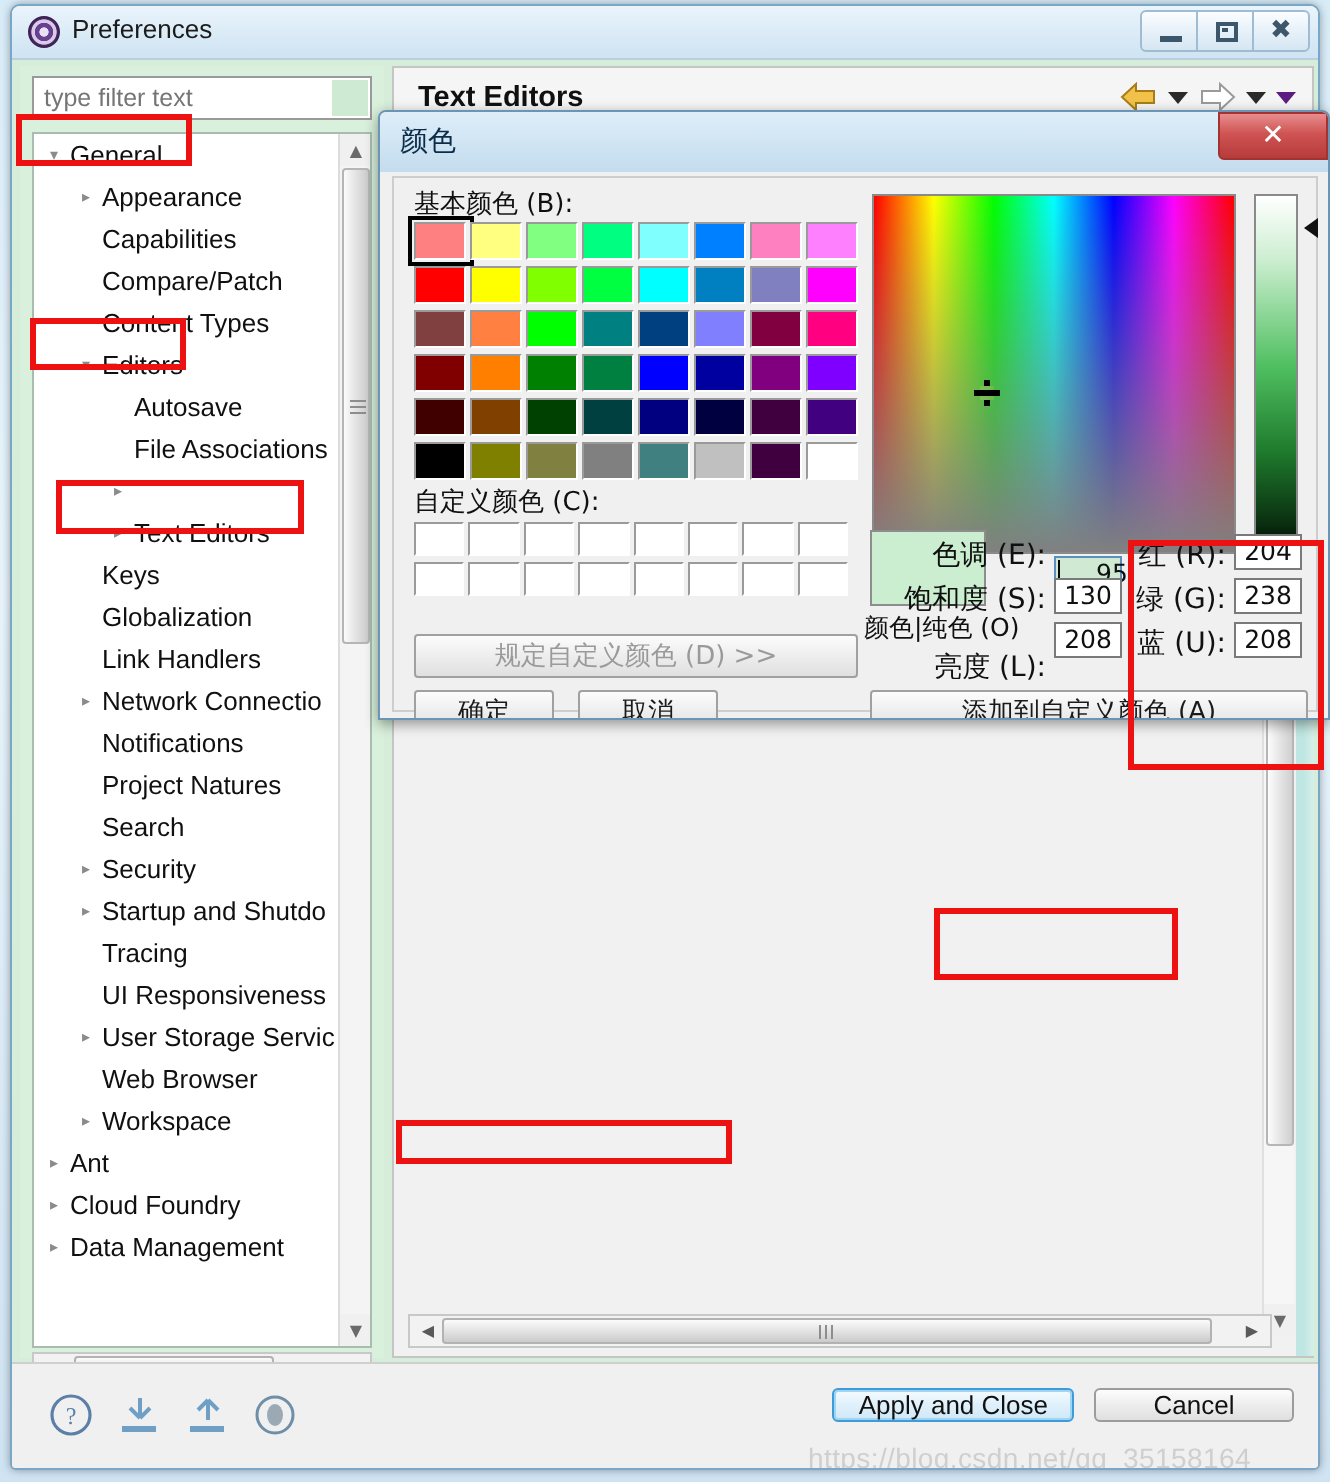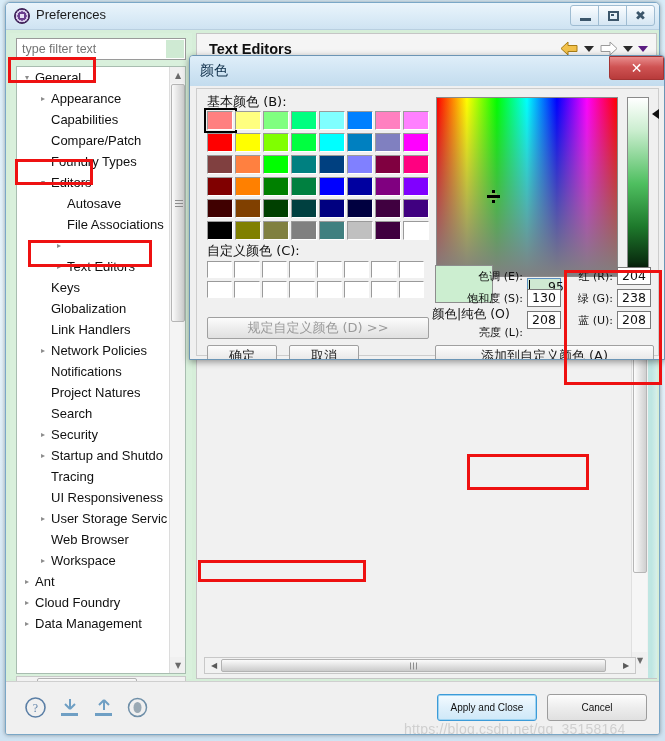--- a/index.html
+++ b/index.html
@@ -193,22 +193,22 @@
     border:1px solid #b2b2b2; border-radius:2px;
   }
 
   
   #btnbar { position:absolute; left:0; top:678px; width:655px; height:55px;
     background:#f0f0f0; border-top:1px solid #cfcfcf; }
   #btn-icons { position:absolute; left:18px; top:14px; display:flex; gap:11px; align-items:center; }
   .bicon { width:23px; height:23px; position:relative; }
   #action-btns { position:absolute; right:14px; top:12px; display:flex; gap:10px; }
   .dlg-btn {
-    height:27px; min-width:100px; padding:0 12px;
-    font-size:10px; color:#111; border-radius:3px;
+    height:17px; min-width:100px; padding:0 12px;
+    font-size:13px; color:#111; border-radius:3px;
     display:flex; align-items:center; justify-content:center;
     font-family:"Liberation Sans", sans-serif; cursor:default;
   }
   #apply-btn { border:1px solid #3c9bd8; background:linear-gradient(180deg,#f4fbff,#dff0fb 50%,#cfe8f8);
     box-shadow: 0 0 0 1px #9fd4f2 inset; }
   #cancel-btn { border:1px solid #9c9c9c; background:linear-gradient(180deg,#fdfdfd,#ededed 50%,#e0e0e0); }
   #watermark { position:absolute; left:398px; top:718px; font-size:14px; color:#cfcfcf;
     font-family:"Liberation Sans", sans-serif; letter-spacing:.2px; }
 
   
@@ -291,21 +291,21 @@
     border-right:7px solid #111;
   }
 
   #preview-swatch {
     position:absolute; left:238px; top:176px; width:58px; height:38px;
     background:#cceed0; border:1px solid #8d8d8d;
   }
   #preview-caption { position:absolute; left:235px; top:217px; font-size:12.5px; color:#101010;
     font-family:"DejaVu Sans", sans-serif; white-space:nowrap; }
 
-  .fld-label { position:absolute; font-size:11px; color:#101010; font-family:"DejaVu Sans", sans-serif;
+  .fld-label { position:absolute; font-size:14px; color:#101010; font-family:"DejaVu Sans", sans-serif;
     text-align:right; white-space:nowrap; }
   .fld {
     position:absolute; width:34px; height:18px; background:#ffffff;
     border:1px solid #7a7a7a; font-size:12.5px; color:#101010; text-align:center;
     line-height:16px; font-family:"DejaVu Sans", sans-serif;
   }
   .fld.active { background:#cfe9d2; border:1px solid #5a8fc0; text-align:left; padding-left:20px;margin-top:11px; }
   .fld.active:before { content:""; position:absolute; left:1px; top:1px; width:1px; height:14px; background:#000; }
 
   
@@ -355,21 +355,21 @@
               <div class="tnode lvl1">
                 <span class="arrow"></span>
                 <span class="lbl">Capabilities</span>
               </div>
               <div class="tnode lvl1">
                 <span class="arrow"></span>
                 <span class="lbl">Compare/Patch</span>
               </div>
               <div class="tnode lvl1">
                 <span class="arrow"></span>
-                <span class="lbl">Foundry Types</span>
+                <span class="lbl">Content Types</span>
               </div>
               <div class="tnode lvl1">
                 <span class="arrow">▾</span>
                 <span class="lbl">Editors</span>
               </div>
               <div class="tnode lvl2">
                 <span class="arrow"></span>
                 <span class="lbl">Autosave</span>
               </div>
               <div class="tnode lvl2">
@@ -390,21 +390,21 @@
               <div class="tnode lvl1">
                 <span class="arrow"></span>
                 <span class="lbl">Globalization</span>
               </div>
               <div class="tnode lvl1">
                 <span class="arrow"></span>
                 <span class="lbl">Link Handlers</span>
               </div>
               <div class="tnode lvl1">
                 <span class="arrow">▸</span>
-                <span class="lbl">Network Policies</span>
+                <span class="lbl">Network Connectio</span>
               </div>
               <div class="tnode lvl1">
                 <span class="arrow"></span>
                 <span class="lbl">Notifications</span>
               </div>
               <div class="tnode lvl1">
                 <span class="arrow"></span>
                 <span class="lbl">Project Natures</span>
               </div>
               <div class="tnode lvl1">

